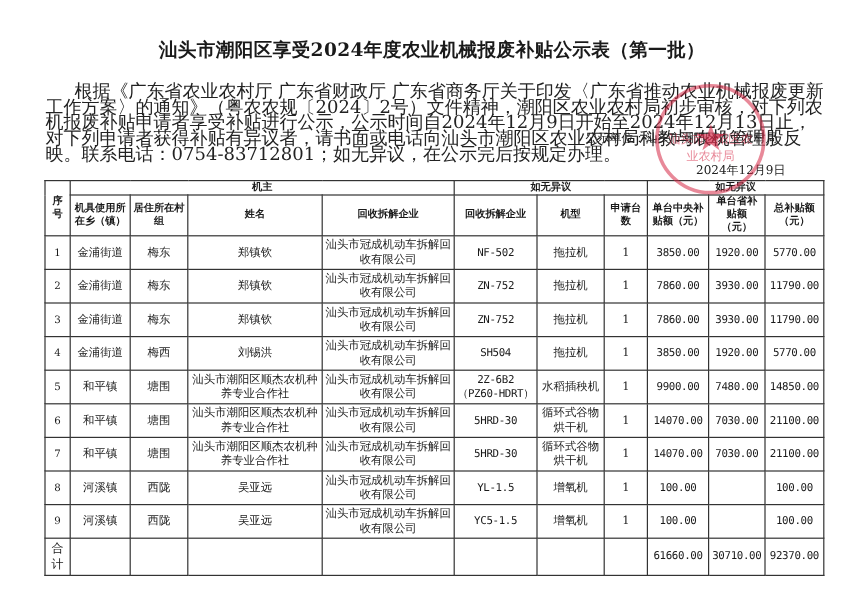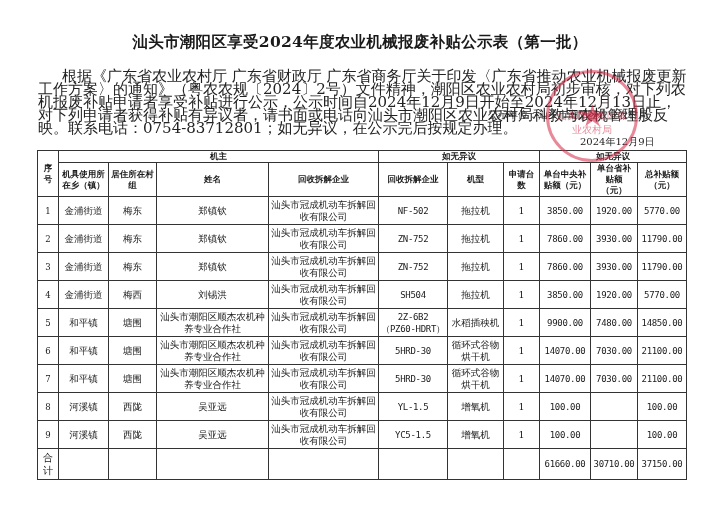--- a/index.html
+++ b/index.html
@@ -197,21 +197,21 @@
     <td class="tot-label">合计</td>
     <td></td>
     <td></td>
     <td></td>
     <td></td>
     <td></td>
     <td></td>
     <td></td>
     <td class="num">61660.00</td>
     <td class="num">30710.00</td>
-    <td class="num">37150.00</td>
+    <td class="num">92370.00</td>
   </tr>
 </tbody>
   </table>
 
 <div class="stamp">
   <div class="ring">汕头市潮阳区农业农村局</div>
   <div class="star">★</div>
 </div>
 
 </body></html>

